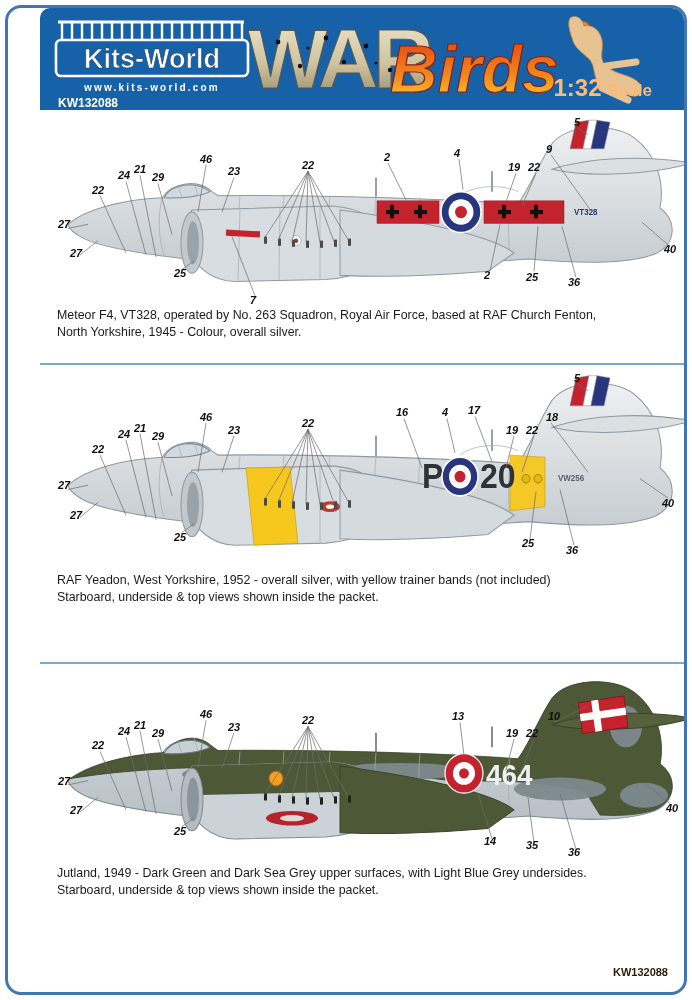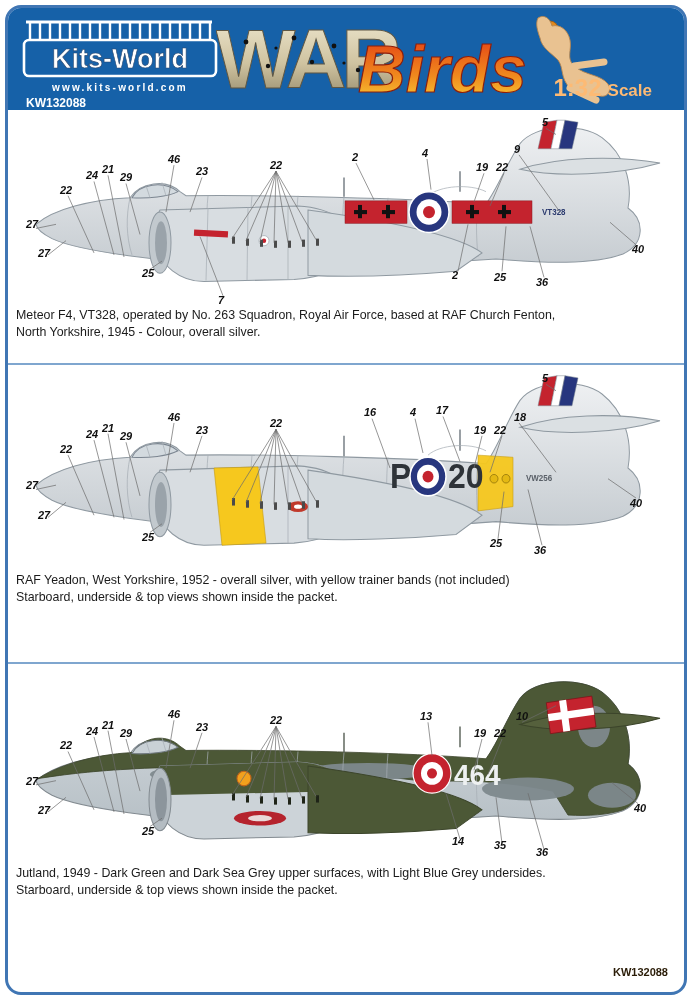--- a/index.html
+++ b/index.html
@@ -1,29 +1,29 @@
 <!DOCTYPE html>
 <html><head>
 <meta charset="utf-8">
 <style>
   html,body{margin:0;padding:0;background:#ffffff;font-family:"Liberation Sans",sans-serif;}
   .sheet{position:relative;width:692px;height:1000px;background:#fff;overflow:hidden;}
-  .frame{position:absolute;left:5px;top:5px;right:5px;bottom:5px;border:3px solid #4076b4;border-radius:16px;overflow:hidden;background:#fff;}
+  .frame{position:absolute;left:5px;top:5px;right:5px;bottom:5px;border:3px solid #4076b4;border-radius:16px;overflow:hidden;background:#fff;padding-left:32px;}
   
   .banner{position:relative;height:102px;background:#1661a8;border-radius:10px 10px 0 0;}
   .kwlogo{position:absolute;left:12px;top:6px;}
   .warbirds{position:absolute;left:208px;top:0px;}
   .scale{position:absolute;right:32px;bottom:8px;color:#fdba74;white-space:nowrap;}
   .scale .num{font-size:24px;font-weight:bold;}
   .scale .word{font-size:17px;font-weight:bold;margin-left:6px;}
   
   .panel{position:relative;}
   .panel + .panel{border-top:2px solid #7fa6cf;}
   .art{display:block;}
-  .caption{margin:1px 14px 0 8px;font-size:12.4px;line-height:1.36;color:#1b1b1b;}
+  .caption{margin:1px 14px 0 17px;font-size:12.4px;line-height:1.36;color:#1b1b1b;}
   .caption span{display:block;}
   .footcode{position:absolute;right:16px;bottom:8px;font-size:11px;font-weight:bold;color:#2a1c07;}
   
   .co{font-size:11px;font-weight:bold;font-style:italic;fill:#101010;}
   .ld{stroke:#6d6d6d;stroke-width:0.7;fill:none;}
   .pl{stroke:#a6adb4;stroke-width:0.7;fill:none;}
   text{font-family:"Liberation Sans",sans-serif;}
 </style>
 </head>
 <body>

